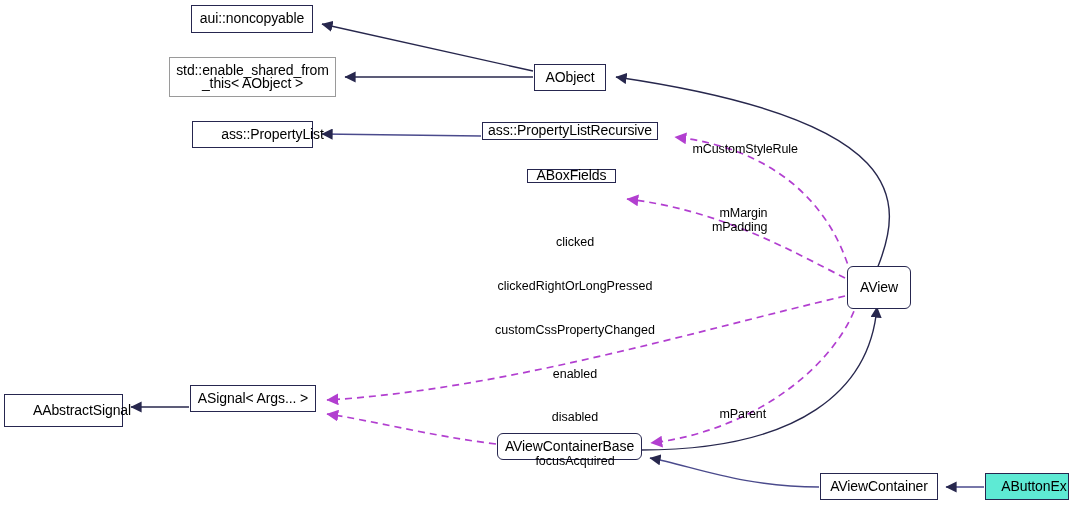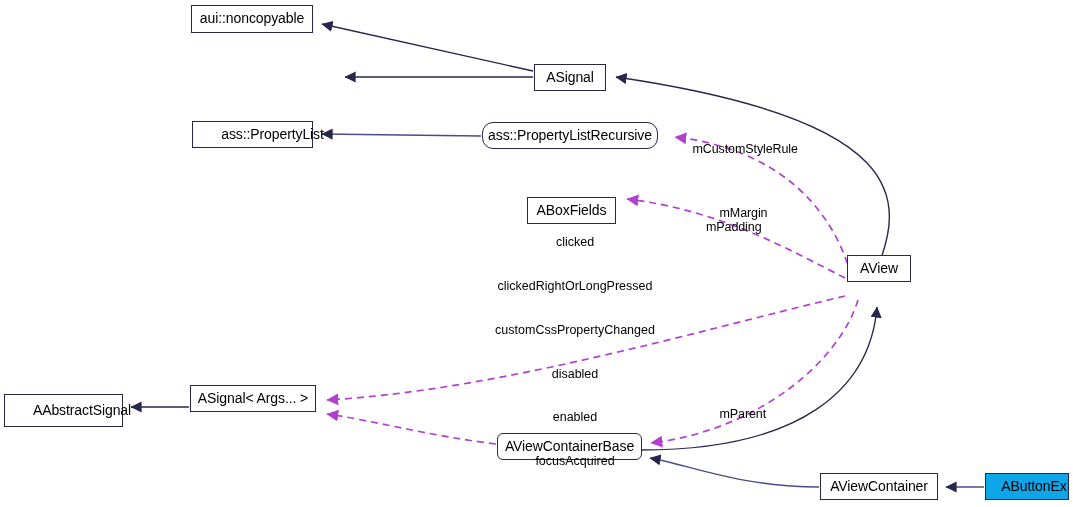--- a/index.html
+++ b/index.html
@@ -34,30 +34,30 @@
     align-items: center;
     justify-content: center;
     text-align: center;
     white-space: pre;
     letter-spacing: -0.1px;
   }
   .node.gray-border {
     border: 1px solid #9a9a9a;
   }
   .node.filled {
-    background: #0ea5e9;
+    background: #5eead4;
     padding-left: 14px;
   }
   .edge-label {
     position: absolute;
     font-size: 12.5px;
     line-height: 14.5px;
     color: #000000;
     white-space: pre;
-    text-align: left;
+    text-align: right;
     letter-spacing: -0.1px;
   }
   .signal-list {
     position: absolute;
     font-size: 12.5px;
     line-height: 14.6px;
     color: #000000;
     text-align: center;
     white-space: pre;
   }
@@ -101,38 +101,42 @@
 
     <path d="M 496 444 C 430 436 370 420 327 414" fill="none" stroke="#b23fd0" stroke-width="1.7" stroke-dasharray="7,5" marker-end="url(#arrow-usage)"></path>
 
     <path d="M 858 300 C 840 360 760 430 651 443" fill="none" stroke="#b23fd0" stroke-width="1.7" stroke-dasharray="7,5" marker-end="url(#arrow-usage)"></path>
   </svg>
 
   <div class="node" style="left:191px; top:5px; width:122px; height:28px;">
     <span>aui::noncopyable</span>
   </div>
 
+  <div class="node gray-border" style="left:169px; top:57px; width:167px; height:40px;">
+    <span>std::enable_shared_from
+_this&lt; AObject &gt;</span>
+  </div>
 
   <div class="node" style="left:192px; top:121px; width:121px; height:27px;padding-left:40px;">
     <span>ass::PropertyList</span>
   </div>
 
   <div class="node" style="left:534px; top:64px; width:72px; height:27px;">
-    <span>ASignal</span>
+    <span>AObject</span>
   </div>
 
-  <div class="node" style="left:482px; top:122px; width:176px; height:27px;border-radius:11px;">
+  <div class="node" style="left:482px; top:122px; width:176px; height:18px;">
     <span>ass::PropertyListRecursive</span>
   </div>
 
-  <div class="node" style="left:527px; top:169px; width:89px; height:27px;margin-top:28px;">
+  <div class="node" style="left:527px; top:169px; width:89px; height:14px;">
     <span>ABoxFields</span>
   </div>
 
-  <div class="node" style="left:847px; top:255px; width:64px; height:27px;">
+  <div class="node" style="left:847px; top:266px; width:64px; height:43px;border-radius:6px;">
     <span>AView</span>
   </div>
 
   <div class="node" style="left:4px; top:394px; width:119px; height:33px;padding-left:37px;">
     <span>AAbstractSignal</span>
   </div>
 
   <div class="node" style="left:190px; top:385px; width:126px; height:27px;">
     <span>ASignal&lt; Args... &gt;</span>
   </div>
@@ -160,22 +164,22 @@
 
   <div class="edge-label" style="left:706px; top:392px;">
     <span>mParent</span>
   </div>
 
 
   <div class="signal-list" style="left:470px; top:206px; width:210px;">
     <div>clicked</div>
     <div>clickedRightOrLongPressed</div>
     <div>customCssPropertyChanged</div>
+    <div>enabled</div>
     <div>disabled</div>
-    <div>enabled</div>
     <div>focusAcquired</div>
     
     
     
     
   </div>
 
 </div>
 
 </body></html>

